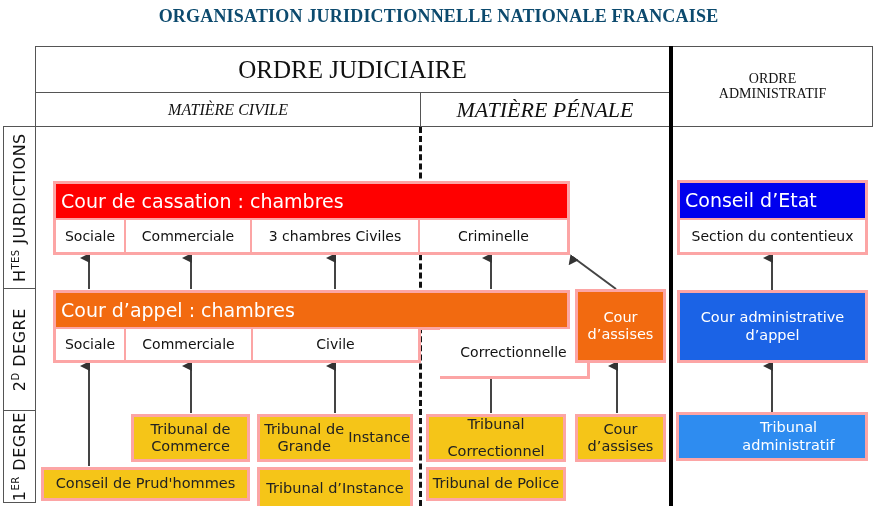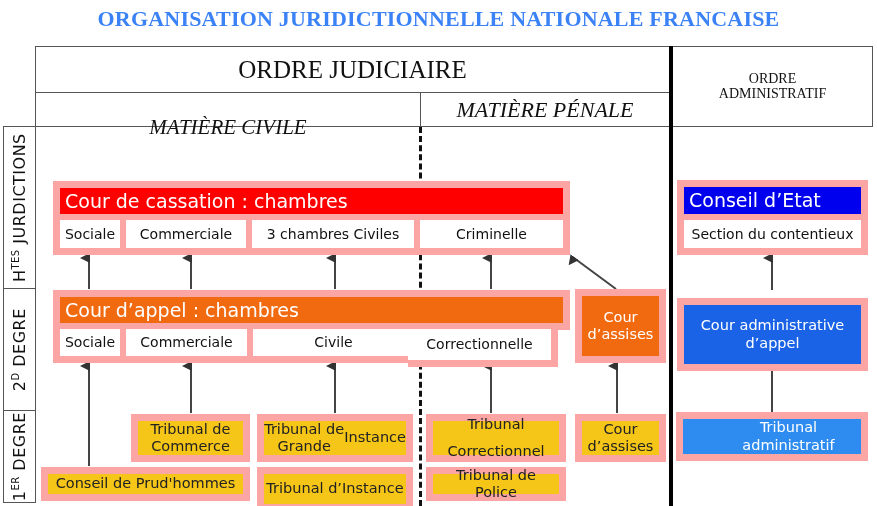--- a/index.html
+++ b/index.html
@@ -1,26 +1,26 @@
 <!DOCTYPE html>
 <html><head>
 <meta charset="utf-8">
 <style>
   html, body { margin: 0; padding: 0; background: #ffffff; }
   body { width: 877px; height: 506px; position: relative; overflow: hidden; font-family: "DejaVu Sans", sans-serif; }
   .abs { position: absolute; box-sizing: border-box; }
-  .title { left: 0; top: 6px; width: 877px; text-align: center; font-family: "Liberation Serif", serif; font-weight: bold; font-size: 22px; color: #3b82f6; letter-spacing: 0.2px; }
+  .title { left: 0; top: 6px; width: 877px; text-align: center; font-family: "Liberation Serif", serif; font-weight: bold; font-size: 18px; color: #0c4a6e; letter-spacing: 0.2px; }
   .hdr { font-family: "Liberation Serif", serif; color: #111; display: flex; align-items: center; justify-content: center; text-align: center; }
   .frame-line { background: #555; }
   .thick { background: #000; }
   .dash { border-left: 3px dashed #111; width: 0; }
   .side { border: 1px solid #555; background: #fff; display: flex; align-items: center; justify-content: center; }
   .side span { transform: rotate(-90deg); white-space: nowrap; font-size: 16px; color: #111; letter-spacing: 0.5px; }
   .side sup { font-size: 10px; }
-  .box { display: flex; align-items: center; justify-content: center; text-align: center; border: 7px solid #fca5a5; line-height: 1.2; }
+  .box { display: flex; align-items: center; justify-content: center; text-align: center; border: 3px solid #fca5a5; line-height: 1.2; }
   .head { justify-content: flex-start; padding-left: 5px; font-size: 19px; color: #fff; }
   .sub { background: #fff; font-size: 14px; color: #111; border-top: none; }
   .red { background: #ff0000; }
   .orange { background: #f26a10; }
   .blue { background: #0000ee; }
   .blue2 { background: #1b63e6; }
   .blue3 { background: #2e8cf0; }
   .yellow { background: #f5c518; color: #222; font-size: 14.5px; }
   .wtext { color: #fff; font-size: 14.5px; }
   svg { position: absolute; left: 0; top: 0; }
@@ -33,21 +33,21 @@
 <div class="abs frame-line" style="left:35px;top:46px;width:838px;height:1px;"></div>
 <div class="abs frame-line" style="left:35px;top:46px;width:1px;height:80px;"></div>
 <div class="abs frame-line" style="left:872px;top:46px;width:1px;height:80px;"></div>
 <div class="abs frame-line" style="left:35px;top:92px;width:635px;height:1px;"></div>
 <div class="abs frame-line" style="left:35px;top:126px;width:838px;height:1px;"></div>
 <div class="abs frame-line" style="left:420px;top:92px;width:1px;height:34px;"></div>
 
 <div class="abs hdr" style="left:36px;top:47px;width:633px;height:45px;font-size:25px;">
   <span>ORDRE JUDICIAIRE</span>
 </div>
-<div class="abs hdr" style="left:36px;top:111px;width:384px;height:33px;font-size:21px;font-style:italic;">
+<div class="abs hdr" style="left:36px;top:93px;width:384px;height:33px;font-size:16px;font-style:italic;">
   <span>MATIÈRE CIVILE</span>
 </div>
 <div class="abs hdr" style="left:421px;top:93px;width:248px;height:33px;font-size:22px;font-style:italic;">
   <span>MATIÈRE PÉNALE</span>
 </div>
 <div class="abs hdr" style="left:673px;top:47px;width:199px;height:79px;font-size:14px;flex-direction:column;line-height:1.05;">
   <span>ORDRE</span>
   <span>ADMINISTRATIF</span>
 </div>
 
@@ -111,21 +111,21 @@
 </div>
 <div class="abs box sub" style="left:53px;top:329px;width:74px;height:34px;">
     <span>Sociale</span>
   </div>
 <div class="abs box sub" style="left:126px;top:329px;width:128px;height:34px;border-left:none;">
     <span>Commerciale</span>
   </div>
 <div class="abs box sub" style="left:253px;top:329px;width:168px;height:34px;border-left:none;">
     <span>Civile</span>
   </div>
-<div class="abs box sub" style="left:408px;top:329px;width:150px;height:38px;border-left:none;">
+<div class="abs box sub" style="left:440px;top:329px;width:150px;height:50px;border-left:none;">
     <span>Correctionnelle</span>
   </div>
 
 <div class="abs box orange wtext" style="left:575px;top:289px;width:91px;height:74px;flex-direction:column;">
   <span>Cour</span>
     <span>d’assises</span>
 </div>
 
 <div class="abs box yellow" style="left:131px;top:414px;width:119px;height:48px;flex-direction:column;">
   <span>Tribunal de</span>
@@ -152,19 +152,19 @@
 <div class="abs box yellow" style="left:426px;top:467px;width:140px;height:34px;">
   <span>Tribunal de Police</span>
 </div>
 
 <div class="abs box head blue" style="left:677px;top:180px;width:191px;height:41px;">
   <span>Conseil d’Etat</span>
 </div>
 <div class="abs box sub" style="left:677px;top:220px;width:191px;height:35px;">
     <span>Section du contentieux</span>
   </div>
-<div class="abs box blue2 wtext" style="left:677px;top:290px;width:191px;height:73px;flex-direction:column;margin-top:8px;">
+<div class="abs box blue2 wtext" style="left:677px;top:290px;width:191px;height:73px;flex-direction:column;">
   <span>Cour administrative</span>
     <span>d’appel</span>
 </div>
 <div class="abs box blue3 wtext" style="left:676px;top:412px;width:192px;height:49px;padding-left:33px;">
   <span>Tribunal administratif</span>
 </div>
 
 </body></html>

